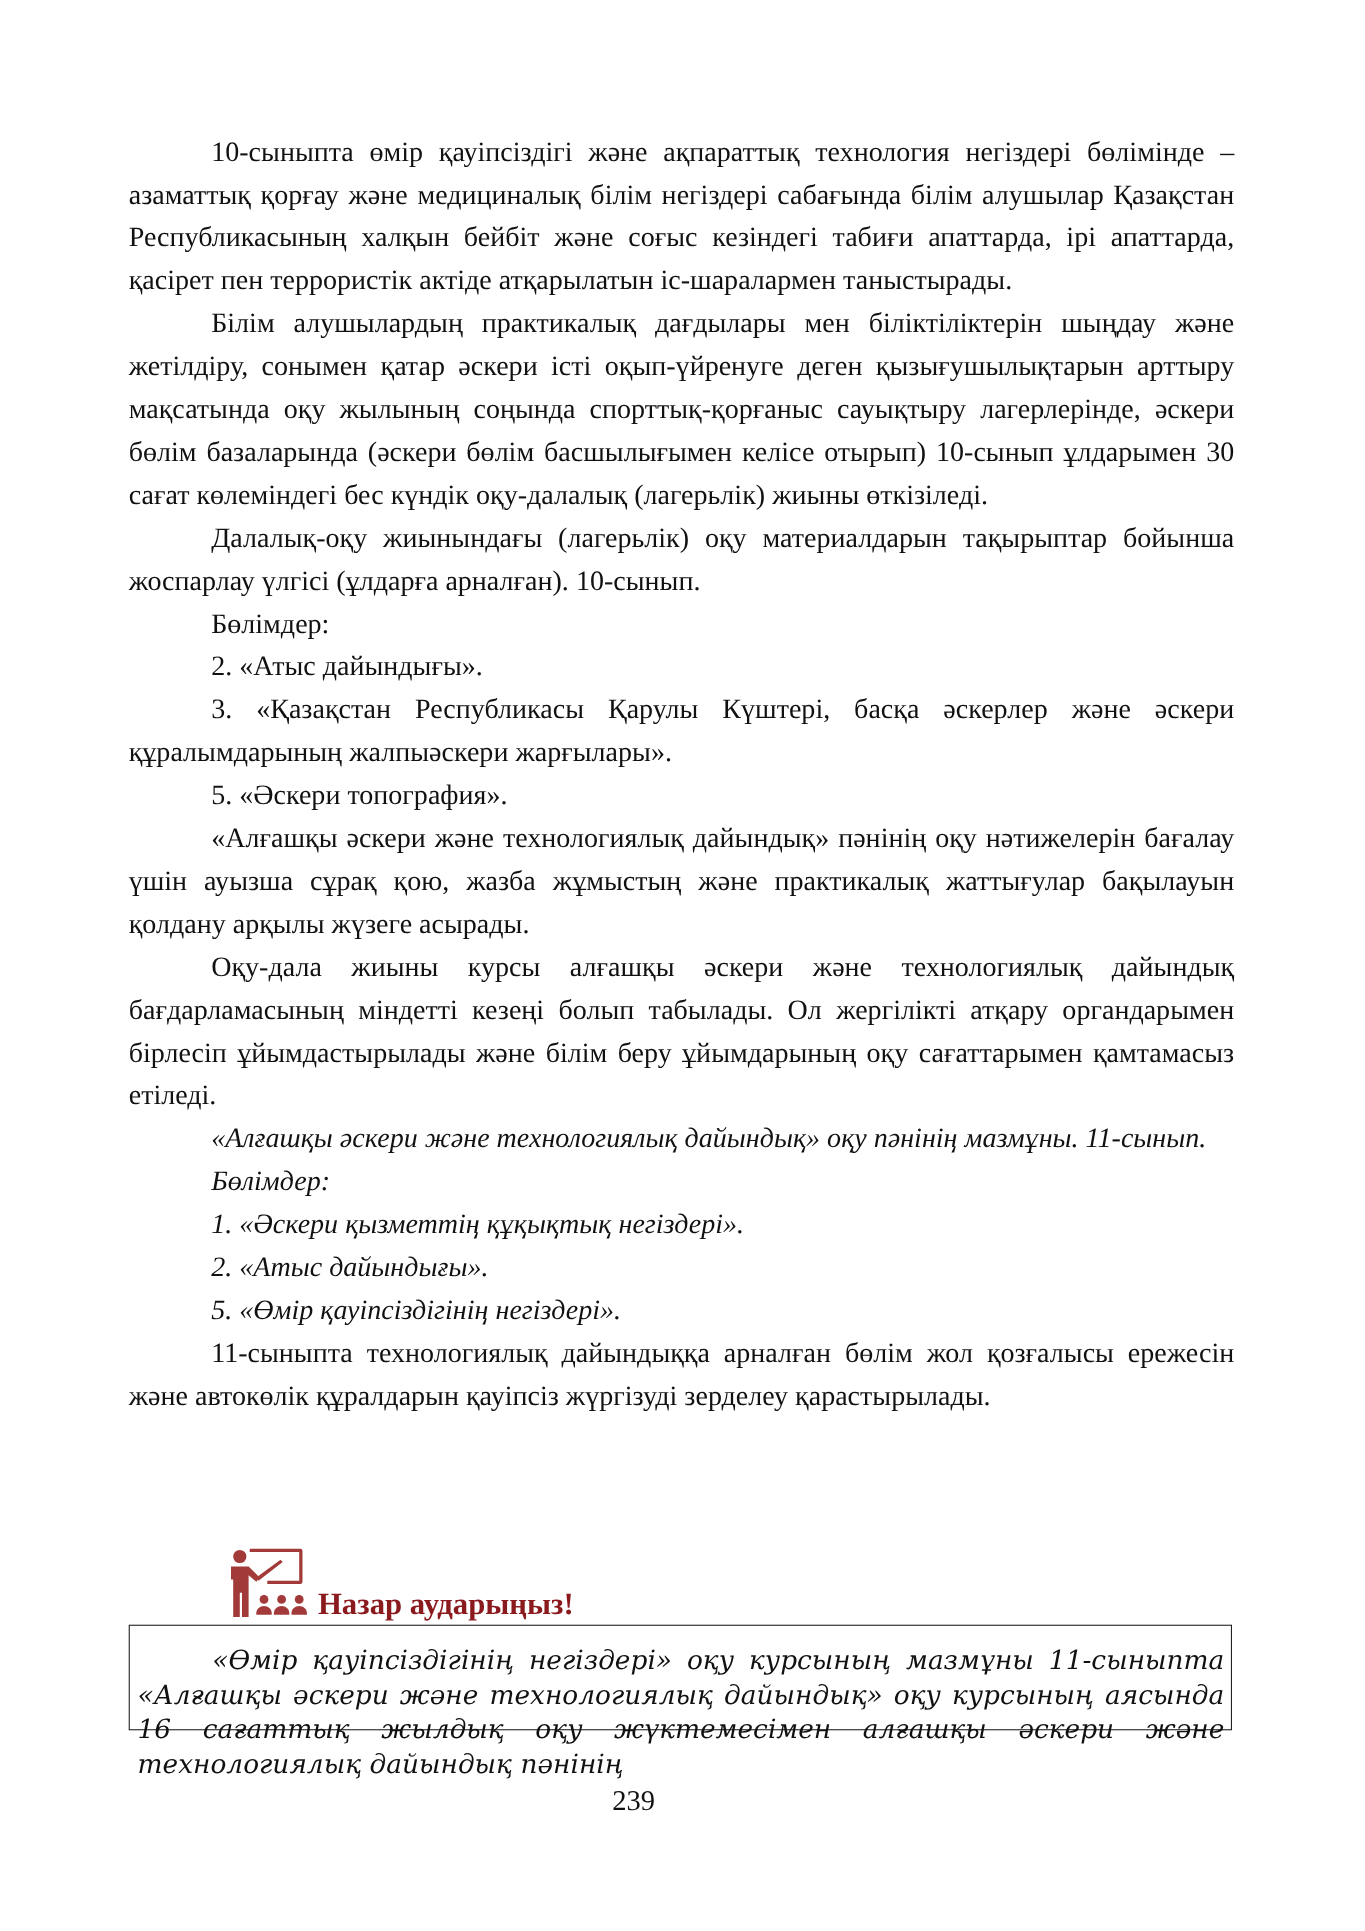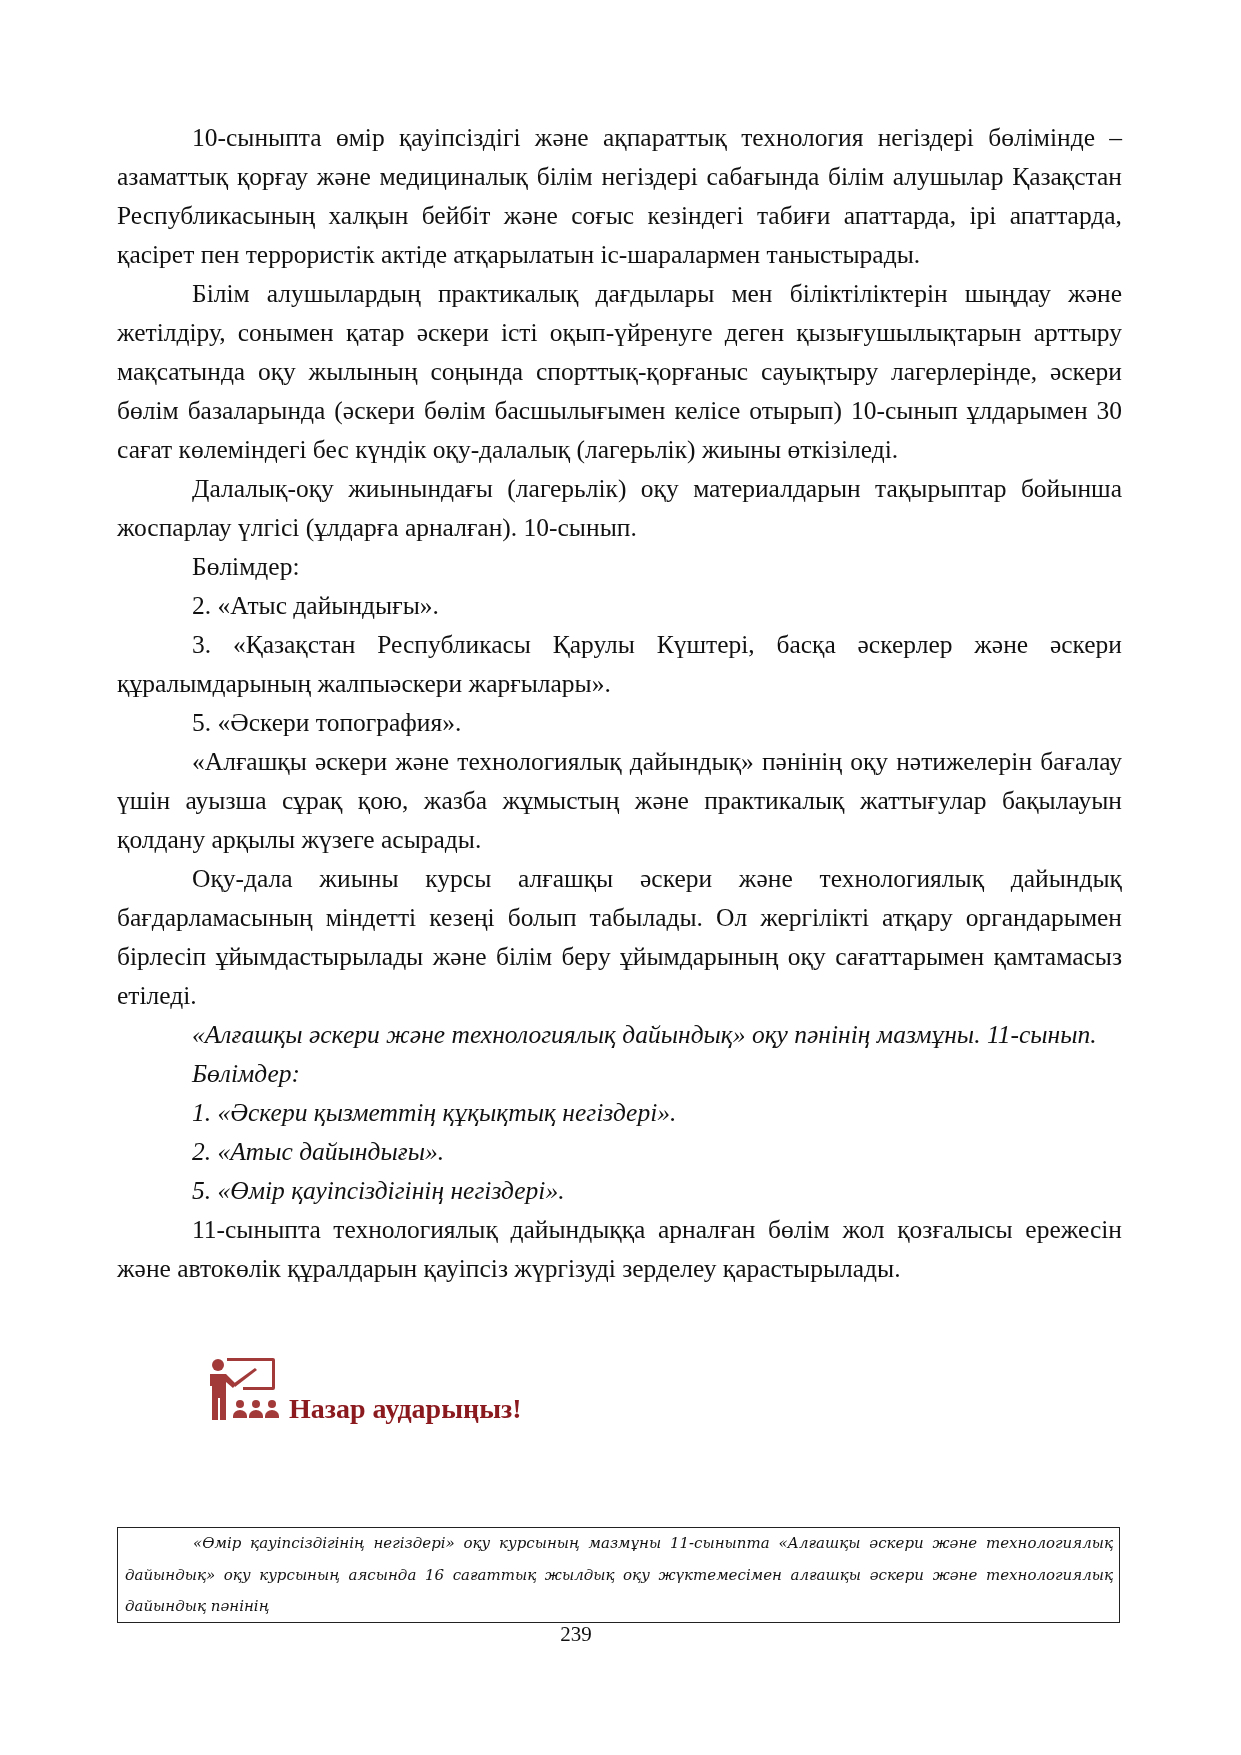--- a/index.html
+++ b/index.html
@@ -7,39 +7,39 @@
   .page {
     position: absolute; left: 117px; top: 118px; width: 1005px;
     font-family: "Liberation Serif", serif;
     font-size: 25.5px; line-height: 39px; color: #111;
   }
   .p { margin: 0; text-align: justify; text-align-last: left; }
   .ind { text-indent: 75px; }
   .li { margin: 0; padding-left: 75px; }
   .it { font-style: italic; }
   .notice {
-    position: absolute; left: 205px; top: 1348px; height: 78px; width: 400px;
+    position: absolute; left: 205px; top: 1398px; height: 78px; width: 400px;
     display: flex; align-items: flex-end;
   }
   .notice svg { width: 76px; height: 76px; display: block; }
   .notice-title {
     font-family: "Liberation Serif", serif; font-weight: bold; font-size: 28px;
     color: #8b1a1f; margin-left: 8px; margin-bottom: 2px; line-height: 30px;
   }
   .box {
-    position: absolute; left: 117px; top: 1527px; width: 1003px; height: 96px;
+    position: absolute; left: 117px; top: 1477px; width: 1003px; height: 96px;
     border: 1.5px solid #222; box-sizing: border-box;
     font-family: "DejaVu Serif", serif; font-style: italic;
-    font-size: 15px; line-height: 31.5px; color: #111;
-    padding: 0 6px 0 7px;
+    font-size: 24px; line-height: 31.5px; color: #111;
+    padding: 16px 6px 0 7px;
   }
   .box p { margin: 0; text-align: justify; text-indent: 68px; }
   .pagenum {
     position: absolute; left: 0; width: 1152px; top: 1622px; text-align: center;
-    font-family: "Liberation Serif", serif; font-size: 21px; color: #111;
+    font-family: "Liberation Serif", serif; font-size: 26px; color: #111;
   }
 </style>
 </head>
 <body>
 
 <div class="page">
   <p class="p ind">10-сыныпта өмір қауіпсіздігі және ақпараттық технология негіздері бөлімінде – азаматтық қорғау және медициналық білім негіздері сабағында білім алушылар Қазақстан Республикасының халқын бейбіт және соғыс кезіндегі табиғи апаттарда, ірі апаттарда, қасірет пен террористік актіде атқарылатын іс-шаралармен таныстырады.</p>
   <p class="p ind">Білім алушылардың практикалық дағдылары мен біліктіліктерін шыңдау және жетілдіру, сонымен қатар әскери істі оқып-үйренуге деген қызығушылықтарын арттыру мақсатында оқу жылының соңында спорттық-қорғаныс сауықтыру лагерлерінде, әскери бөлім базаларында (әскери бөлім басшылығымен келісе отырып) 10-сынып ұлдарымен 30 сағат көлеміндегі бес күндік оқу-далалық (лагерьлік) жиыны өткізіледі.</p>
   <p class="p ind">Далалық-оқу жиынындағы (лагерьлік) оқу материалдарын тақырыптар бойынша жоспарлау үлгісі (ұлдарға арналған). 10-сынып.</p>
   <p class="li">Бөлімдер:</p>

